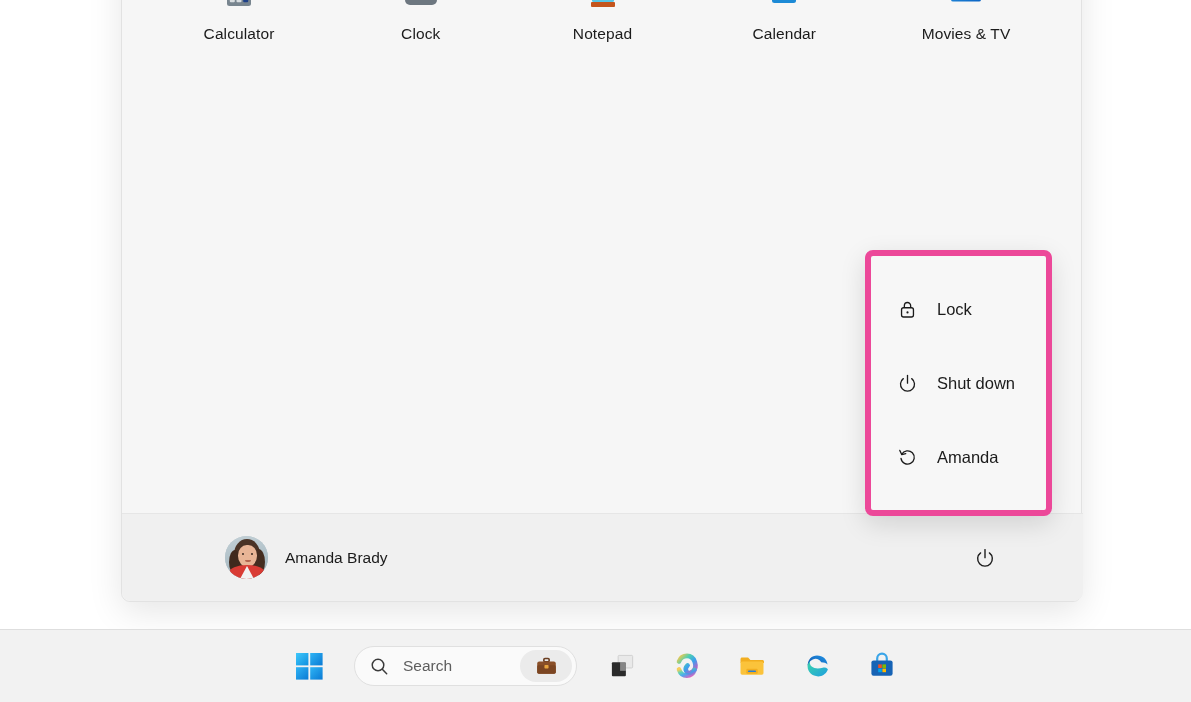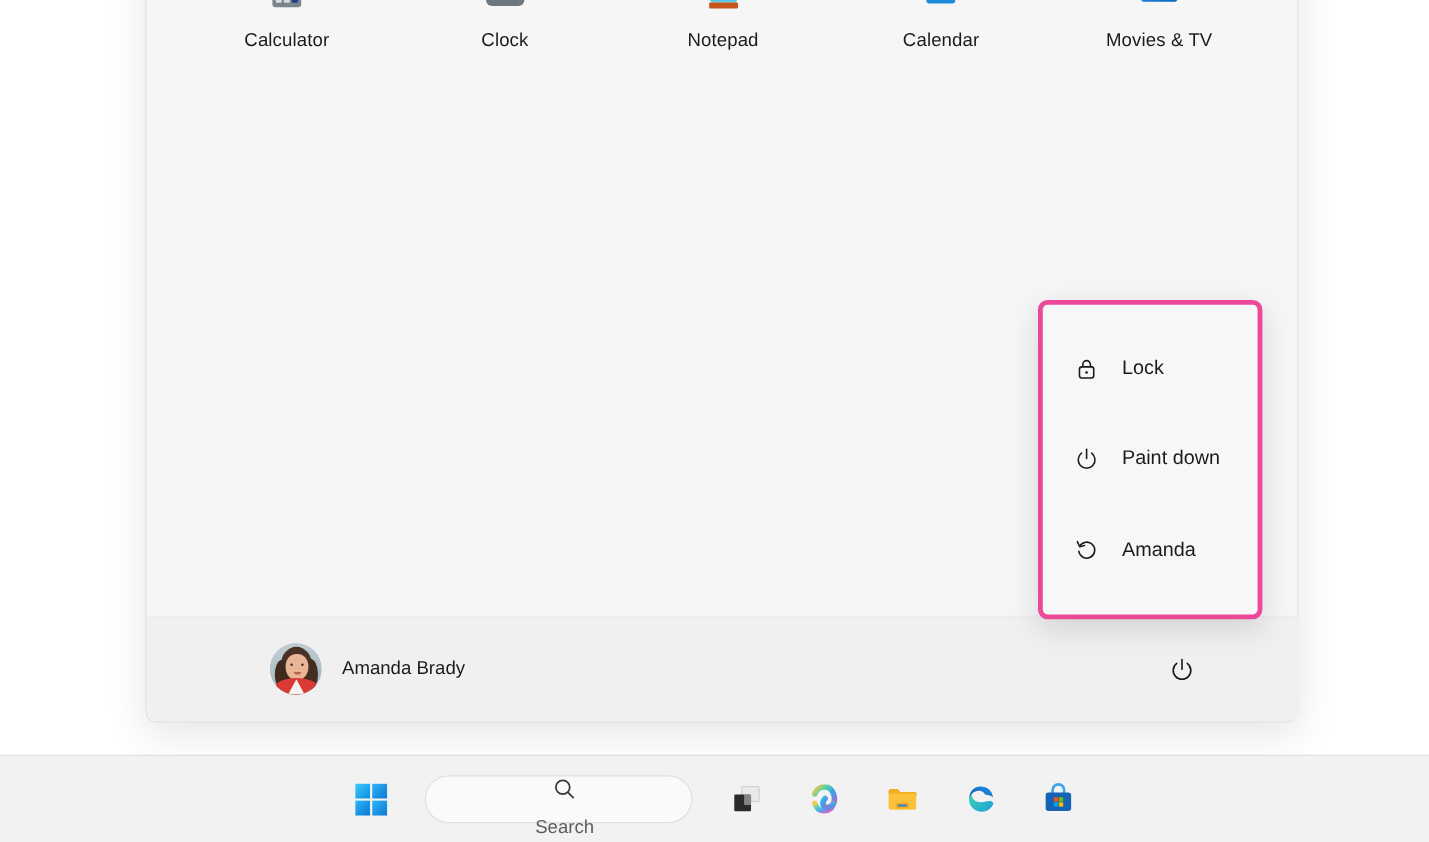--- a/index.html
+++ b/index.html
@@ -95,21 +95,21 @@
     border-radius:5px;
     cursor:default;
   }
 
   
   .power-menu {
     position:absolute;
     left:865px; top:250px;
     width:187px; height:266px;
     background:#f7f7f7;
-    border:4px solid #ec4899;
+    border:6px solid #ec4899;
     border-radius:8px;
     box-shadow:0 8px 26px rgba(0,0,0,0.13);
     padding:16px 0;
     display:flex; flex-direction:column; justify-content:space-around;
   }
   .menu-item {
     display:flex; align-items:center;
     height:48px;
     padding-left:25px;
     gap:19px;
@@ -134,21 +134,21 @@
     display:flex; align-items:center; justify-content:center;
     border-radius:5px; cursor:default;
   }
   .search-pill {
     width:223px; height:40px;
     background:#fafafa;
     border:1px solid #e0e0e0;
     border-radius:20px;
     display:flex; align-items:center;
     padding-left:14px; padding-right:4px;
-    gap:13px; cursor:text;flex-direction:column;
+    gap:13px; cursor:text;
   }
   .search-text { font-size:15.5px; color:#5d5d5d; flex:1; }
   .search-chip {
     width:52px; height:32px;
     border-radius:16px;
     background:#ebebeb;
     display:flex; align-items:center; justify-content:center;
     flex:none; cursor:default;
   }
   .tb-icon {
@@ -303,21 +303,21 @@
     </div>
 
 
     <div class="menu-item">
       <span class="menu-icon">
         <svg width="21" height="21" viewBox="0 0 24 24">
           <path d="M7.2 6.4a8 8 0 1 0 9.6 0" fill="none" stroke="#1b1b1b" stroke-width="1.5" stroke-linecap="round"></path>
           <line x1="12" y1="2.8" x2="12" y2="11.6" stroke="#1b1b1b" stroke-width="1.5" stroke-linecap="round"></line>
         </svg>
       </span>
-      <span class="menu-label">Paint down</span>
+      <span class="menu-label">Shut down</span>
     </div>
 
     <div class="menu-item">
       <span class="menu-icon">
         <svg width="21" height="21" viewBox="0 0 24 24">
           <path d="M5.4 8.4A7.6 7.6 0 1 1 4.6 13" fill="none" stroke="#1b1b1b" stroke-width="1.5" stroke-linecap="round"></path>
           <path d="M3.2 3.9l2.3 4.8 4.5-1.1" fill="none" stroke="#1b1b1b" stroke-width="1.5" stroke-linecap="round" stroke-linejoin="round"></path>
         </svg>
       </span>
       <span class="menu-label">Amanda</span>

